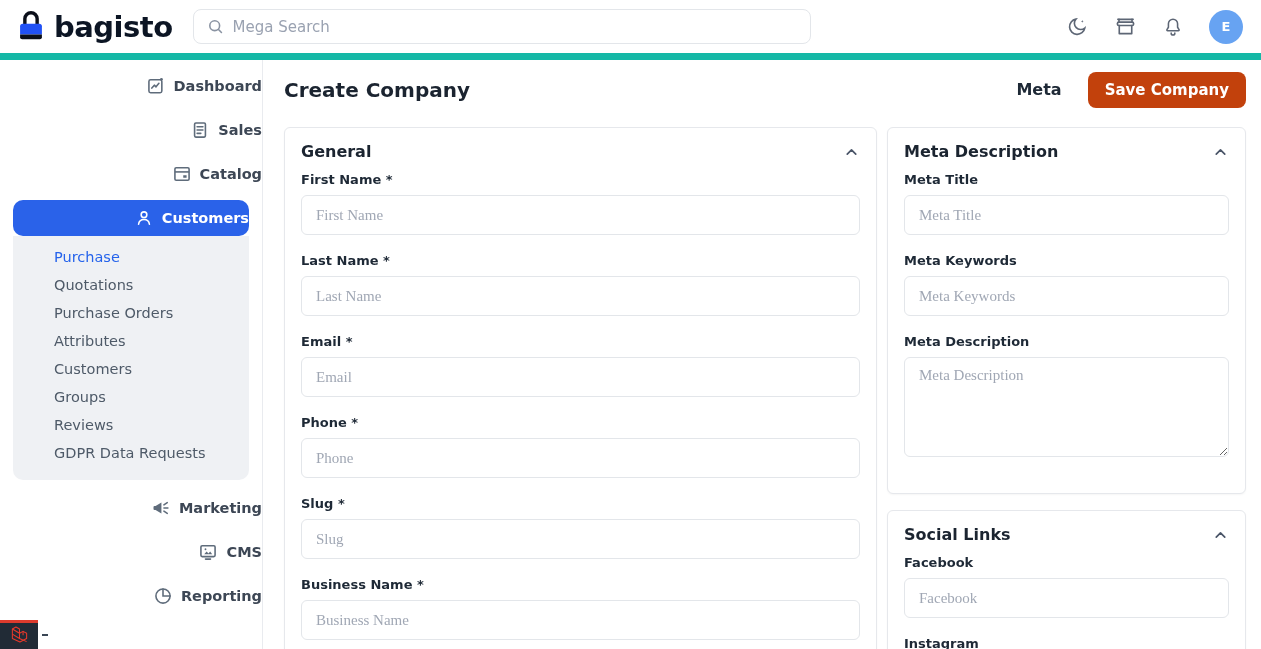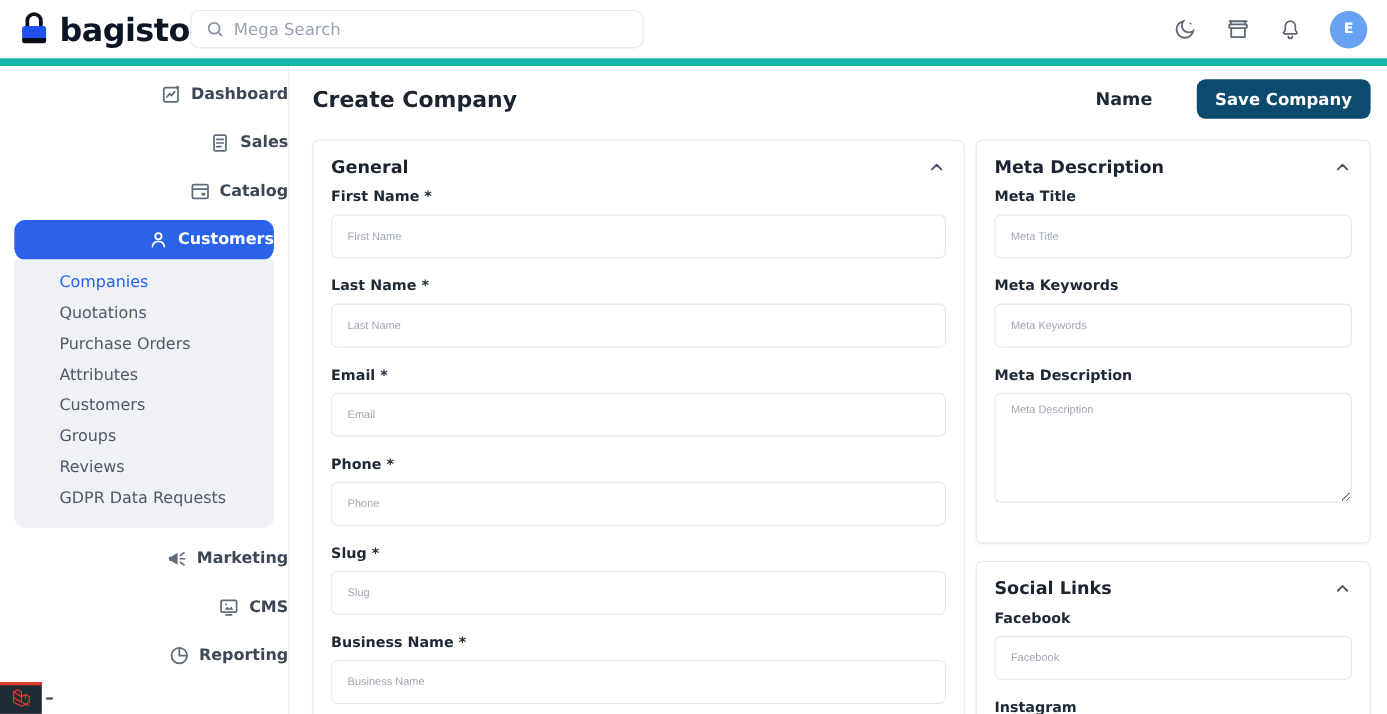--- a/index.html
+++ b/index.html
@@ -4,21 +4,21 @@
 <style>
   * { margin:0; padding:0; box-sizing:border-box; }
   html,body { width:1261px; height:649px; overflow:hidden; background:#fff;
               font-family:"DejaVu Sans","Liberation Sans",sans-serif; }
 
   
   .header { position:absolute; top:0; left:0; width:1261px; height:60px; background:#fff;
             border-bottom:7px solid #14b8a6; display:flex; align-items:center; z-index:20; }
   .logo { display:flex; align-items:center; margin-left:16px; gap:8px; }
   .logo-text { font-size:29px; font-weight:800; color:#0c1524; letter-spacing:-0.5px; }
-  .search-box { width:412px; height:35px; border:1px solid #e3e6ea; border-radius:8px;
+  .search-box { margin-left:20px; width:618px; height:35px; border:1px solid #e3e6ea; border-radius:8px;
                 display:flex; align-items:center; padding:0 12px; gap:8px; background:#fff; }
   .search-box input { border:none; outline:none; flex:1; font-size:15px; color:#374151; background:transparent;
                       font-family:inherit; }
   .search-box input::placeholder { color:#9aa2b1; }
   .header-right { margin-left:auto; margin-right:18px; display:flex; align-items:center; gap:24px; }
   .hicon { width:24px; height:24px; color:#5d6675; display:flex; align-items:center; justify-content:center; cursor:pointer; }
   .avatar { width:34px; height:34px; border-radius:50%; background:#67a3f2; color:#fff; font-size:13px;
             font-weight:700; display:flex; align-items:center; justify-content:center; cursor:pointer; }
 
   
@@ -40,39 +40,39 @@
   .debugbar { position:absolute; left:0; bottom:0; width:38px; height:29px; background:#212b36;
               border-top:3px solid #dd3b2d; display:flex; align-items:center; justify-content:center; z-index:30; cursor:pointer; }
   .debugbar-handle { position:absolute; left:42px; bottom:13px; width:6px; height:2px; background:#3a4654; z-index:30; }
 
   
   .main { position:absolute; top:60px; left:264px; width:997px; bottom:0; background:#fff;
           padding:11px 15px 0 20px; overflow:hidden; }
   .title-row { height:37px; display:flex; align-items:center; }
   .page-title { font-size:20px; font-weight:700; color:#1b2430; }
   .back-link { margin-left:auto; font-size:16px; font-weight:600; color:#1e2936; cursor:pointer; }
-  .save-btn { margin-left:40px; height:36px; padding:0 17px; background:#0c4a6e; color:#fff; border:none;
+  .save-btn { margin-left:26px; height:36px; padding:0 17px; background:#c2410c; color:#fff; border:none;
               border-radius:8px; font-size:15px; font-weight:600; font-family:inherit; cursor:pointer; }
 
   .columns { display:flex; gap:10px; margin-top:19px; align-items:flex-start; }
   .col-left { width:593px; flex:0 0 593px; }
   .col-right { flex:1; display:flex; flex-direction:column; gap:16px; }
 
   .panel { background:#fff; border:1px solid #e6e8ec; border-radius:6px; box-shadow:0 1px 2px rgba(0,0,0,.04);
            padding:14px 16px 16px; }
   .panel-head { display:flex; align-items:center; justify-content:space-between; margin-bottom:11px; }
   .panel-title { font-size:16px; font-weight:700; color:#1b2430; }
   .chev { width:18px; height:18px; color:#4a5568; background:none; border:none; cursor:pointer; padding:0;
           display:flex; align-items:center; justify-content:center; }
 
   .field { margin-bottom:18px; }
   .field:last-child { margin-bottom:16px; }
   .field label { display:block; font-size:13px; font-weight:700; color:#1e2936; margin-bottom:8px; }
   .field input, .field textarea { width:100%; height:40px; border:1px solid #e3e6ea; border-radius:6px;
-         padding:0 14px; font-size:10px; color:#374151; outline:none; font-family:Liberation Sans, sans-serif; background:#fff; }
+         padding:0 14px; font-size:15px; color:#374151; outline:none; font-family:Liberation Serif, serif; background:#fff; }
   .field textarea { height:100px; padding:9px 14px; resize:both; }
   .field input::placeholder, .field textarea::placeholder { color:#a0a7b4; }
 </style>
 </head>
 <body>
 
 <div class="header">
   <div class="logo">
     <span>
       <svg width="30" height="38" viewBox="0 0 44 48">
@@ -160,21 +160,21 @@
     <span class="nav-icon">
       <svg width="20" height="20" viewBox="0 0 24 24" fill="none" stroke="currentColor" stroke-width="1.9" stroke-linecap="round">
         <circle cx="12" cy="8" r="3.4"></circle>
         <path d="M5.5 19.5c.4-3.4 3-5.8 6.5-5.8s6.1 2.4 6.5 5.8"></path>
       </svg>
     </span>
     <span class="nav-label">Customers</span>
   </div>
 
   <div class="submenu">
-    <div class="submenu-item active">Companies</div>
+    <div class="submenu-item active">Purchase</div>
     <div class="submenu-item">Quotations</div>
     <div class="submenu-item">Purchase Orders</div>
     <div class="submenu-item">Attributes</div>
     <div class="submenu-item">Customers</div>
     <div class="submenu-item">Groups</div>
     <div class="submenu-item">Reviews</div>
     <div class="submenu-item">GDPR Data Requests</div>
   </div>
 
   <div class="gap6"></div>
@@ -219,21 +219,21 @@
       <path d="M12 10.5l-9-5.5M12 10.5V17M12 17l-9-5.5M12 17l9 4M16.5 8v5"></path>
     </svg>
   </span>
 </div>
 <div class="debugbar-handle"></div>
 
 <div class="main">
 
   <div class="title-row">
     <span class="page-title">Create Company</span>
-    <span class="back-link">Name</span>
+    <span class="back-link">Meta</span>
     <button class="save-btn">Save Company</button>
   </div>
 
   <div class="columns">
 
     <div class="col-left">
       <div class="panel">
         <div class="panel-head">
           <span class="panel-title">General</span>
           <button class="chev">

